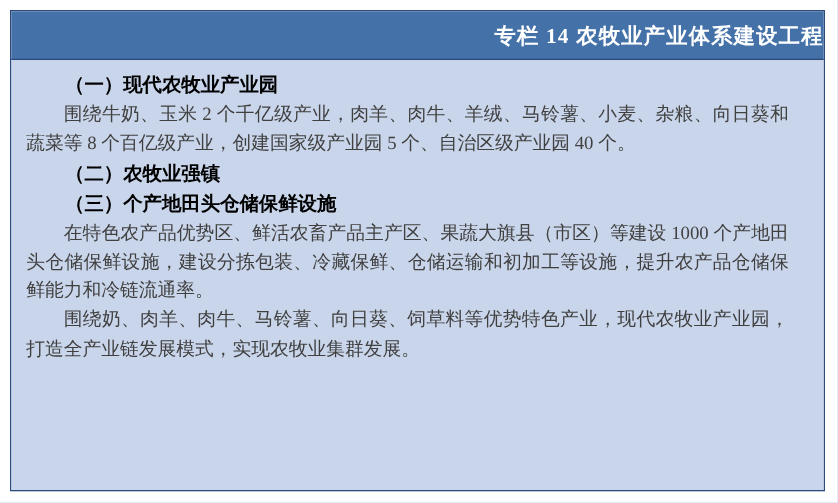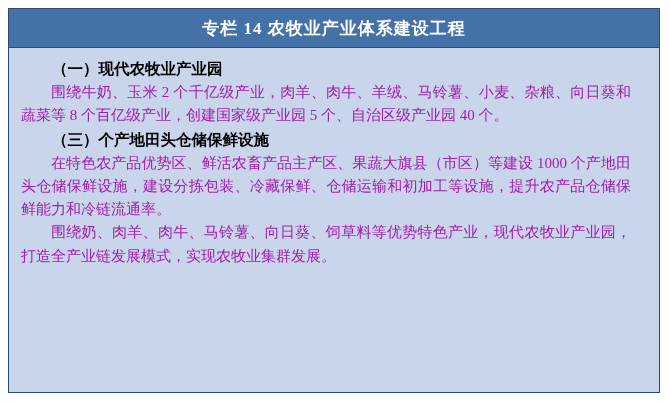--- a/index.html
+++ b/index.html
@@ -22,21 +22,21 @@
     box-sizing: border-box;
     background: #c9d5ea;
     overflow: hidden;
   }
   .title-bar {
     height: 38px;
     background: #4472a8;
     border-bottom: 1px solid #2a4a7a;
     display: flex;
     align-items: center;
-    justify-content: center;
+    justify-content: flex-end;
   }
   .title-text {
     color: #ffffff;
     font-size: 17px;
     font-weight: bold;
     letter-spacing: 1px;
     font-family: "Liberation Serif", "DejaVu Serif", serif;
   }
   .body-area {
     padding: 9px 28px 6px 12px;
@@ -48,41 +48,42 @@
     font-size: 15.5px;
     font-weight: bold;
     color: #000000;
     line-height: 1.55;
     text-indent: 2em;
     margin: 0;
     font-family: "Liberation Serif", "DejaVu Serif", serif;
   }
   .para {
     font-size: 15px;
-    color: #a21caf;
+    color: #404040;
     line-height: 1.55;
     text-indent: 2em;
     margin: 0;
     text-align: justify;
     text-justify: inter-ideograph;
     font-family: "Liberation Serif", "DejaVu Serif", serif;
   }
 </style>
 </head>
 <body>
 
 <div class="box">
   <div class="title-bar">
     <span class="title-text">专栏 14   农牧业产业体系建设工程</span>
   </div>
   <div class="body-area">
 
     <p class="heading">（一）现代农牧业产业园</p>
     <p class="para">围绕牛奶、玉米 2 个千亿级产业，肉羊、肉牛、羊绒、马铃薯、小麦、杂粮、向日葵和蔬菜等 8 个百亿级产业，创建国家级产业园 5 个、自治区级产业园 40 个。</p>
 
+    <p class="heading">（二）农牧业强镇</p>
 
     <p class="heading">（三）个产地田头仓储保鲜设施</p>
     <p class="para">在特色农产品优势区、鲜活农畜产品主产区、果蔬大旗县（市区）等建设 1000 个产地田头仓储保鲜设施，建设分拣包装、冷藏保鲜、仓储运输和初加工等设施，提升农产品仓储保鲜能力和冷链流通率。</p>
 
     <p class="para">围绕奶、肉羊、肉牛、马铃薯、向日葵、饲草料等优势特色产业，现代农牧业产业园，打造全产业链发展模式，实现农牧业集群发展。</p>
 
   </div>
 </div>
 
 </body></html>

